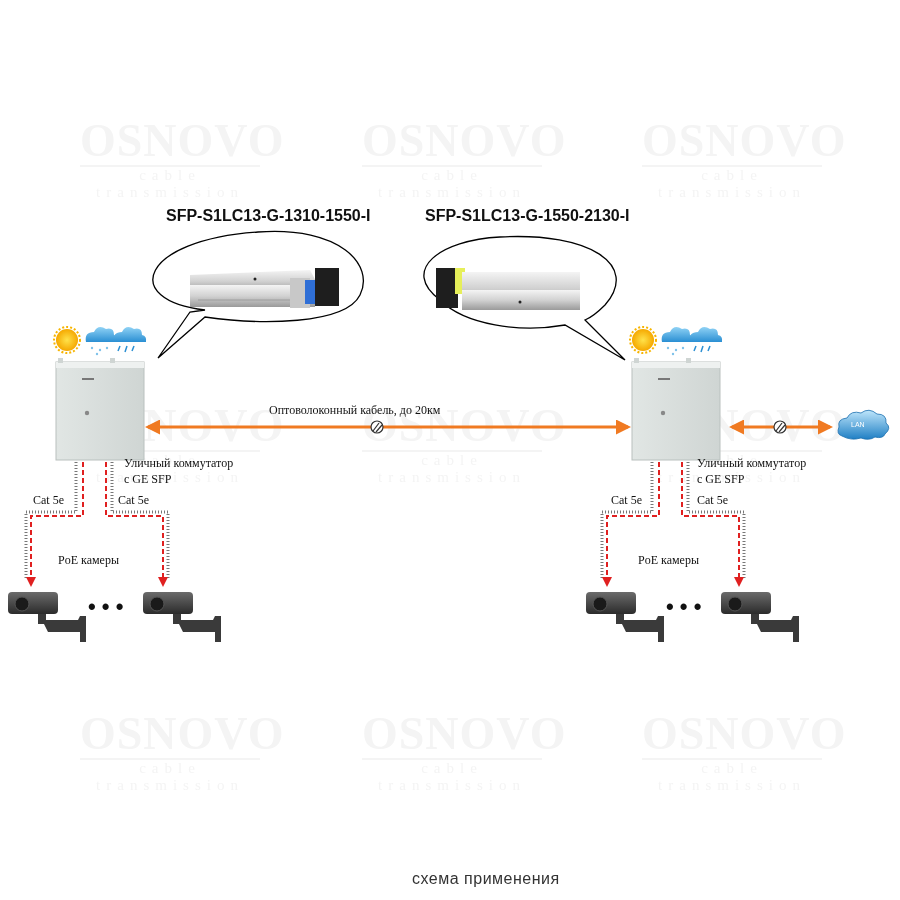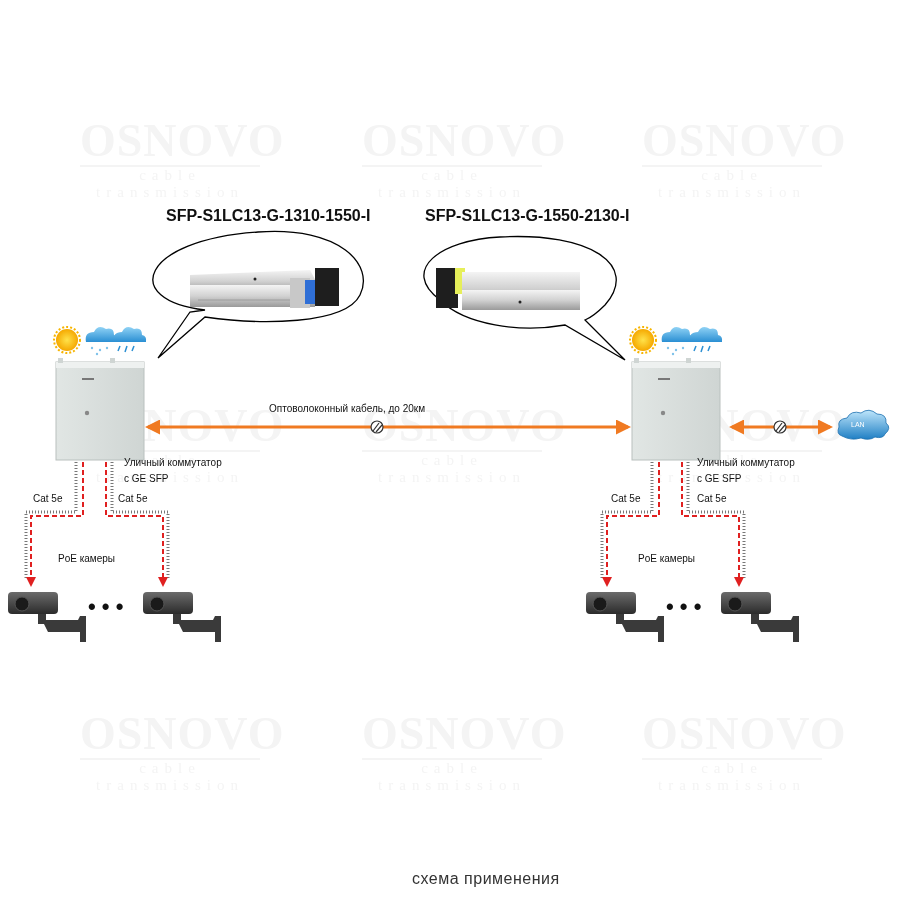--- a/index.html
+++ b/index.html
@@ -2,21 +2,21 @@
 <html><head>
 <meta charset="utf-8">
 <style>
   html, body { margin:0; padding:0; background:#ffffff; }
   body { width:900px; height:900px; position:relative; overflow:hidden; font-family:"Liberation Sans", sans-serif; color:#111; }
   .abs { position:absolute; }
   .wm { position:absolute; width:180px; text-align:center; color:#f4f4f4; font-family:"Liberation Serif", serif; }
   .wm .big { font-size:46px; font-weight:bold; letter-spacing:1px; line-height:48px; }
   .wm .small { font-size:15px; letter-spacing:6px; line-height:17px; border-top:2px solid #f4f4f4; }
   .sfp-title { font-weight:bold; font-size:16px; color:#111; white-space:nowrap; }
-  .label { font-size:10px; color:#111; white-space:nowrap; }
+  .label { font-size:12px; color:#111; white-space:nowrap;font-family:Liberation Serif, serif; }
   .center { text-align:left; }
   .caption { font-size:16px; color:#333; letter-spacing:0.5px; }
 </style>
 </head>
 <body>
 
 <div class="wm" style="left:80px;top:117px;">
     <div class="big">OSNOVO</div>
     <div class="small">cable transmission</div>
   </div>

